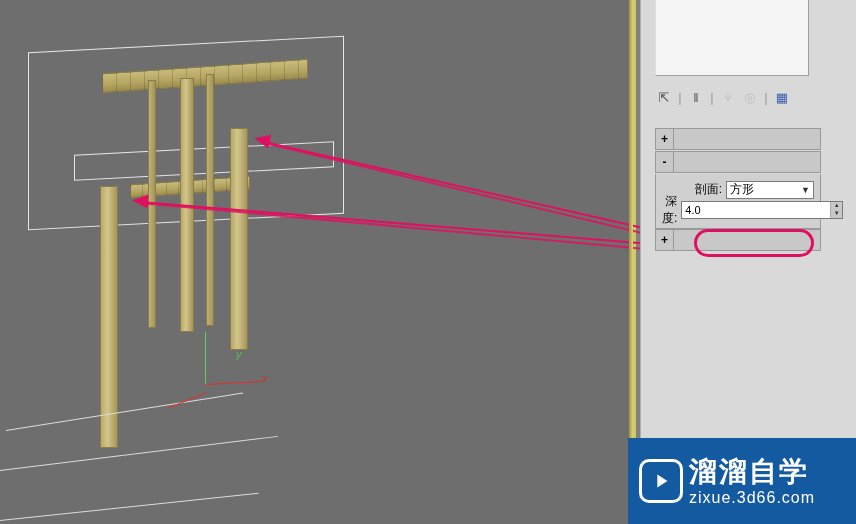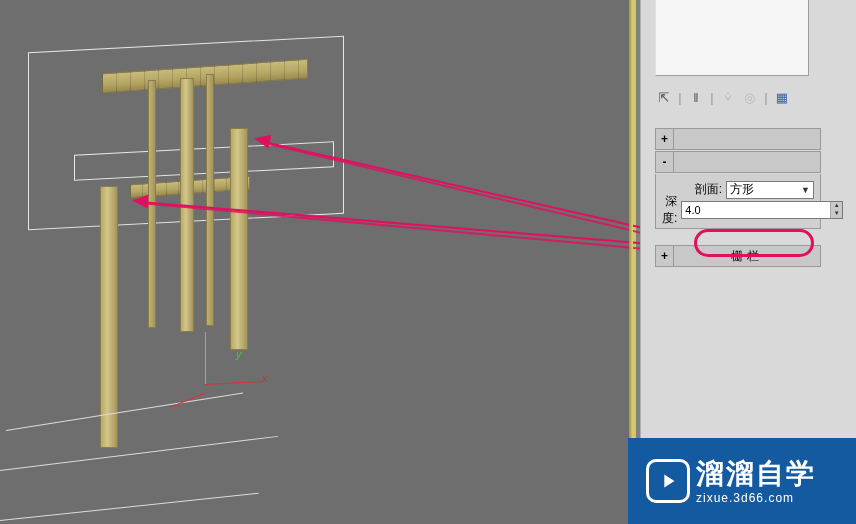--- a/index.html
+++ b/index.html
@@ -140,21 +140,21 @@
       flex: 1;
       text-align: center;
       font-size: 12px;
       letter-spacing: 4px;
     }
     .rollout-body {
       background: #d0d0d0;
       border: 1px solid #999;
       border-top: none;
       padding: 6px 6px 8px 6px;
-      margin-bottom: 16px;
+      margin-bottom: 0;
     }
     .param-row {
       display: flex;
       align-items: center;
       height: 19px;
       margin-bottom: 1px;
     }
     .param-icon {
       width: 24px;
       display: flex;
@@ -217,21 +217,21 @@
       border: 1px solid #888;
     }
     .watermark {
       position: absolute;
       right: 0; bottom: 0;
       width: 228px; height: 86px;
       background: #145aa0;
       color: #fff;
       display: flex;
       align-items: center;
-      padding-left: 18px;
+      padding-left: 11px;
       gap: 6px;
     }
     .watermark .logo {
       width: 44px; height: 44px;
       border: 3px solid #fff;
       border-radius: 10px;
       display: flex;
       align-items: center;
       justify-content: center;
     }
@@ -240,21 +240,21 @@
       display: flex;
       flex-direction: column;
       line-height: 1.2;
     }
     .watermark .txt .t1 {
       font-size: 28px;
       font-weight: 600;
       letter-spacing: 2px;
     }
     .watermark .txt .t2 {
-      font-size: 12px;
+      font-size: 16px;
       letter-spacing: 1px;
     }
     
     .wire {
       position: absolute;
       border: 1px solid #e6e6e6;
       background: transparent;
     }
   </style>
 </head>
@@ -345,21 +345,20 @@
           <div class="spin-btns">
               <div class="sbtn">▲</div>
               <div class="sbtn">▼</div>
             </div>
         </div>
       </div>
     </div>
 
     <div class="rollout-head">
       <div class="rollout-toggle">+</div>
-      <div class="rollout-title">栅栏</div>
     </div>
   </div>
 </div>
 
 <div class="annotation-circle" style="left:694px; top:229px; width:120px; height:28px;"></div>
 
 <div class="watermark">
   <div class="logo">
     <svg width="22" height="22" viewBox="0 0 24 24">
         <path d="M8 5v14l11-7z" fill="#fff"></path>

